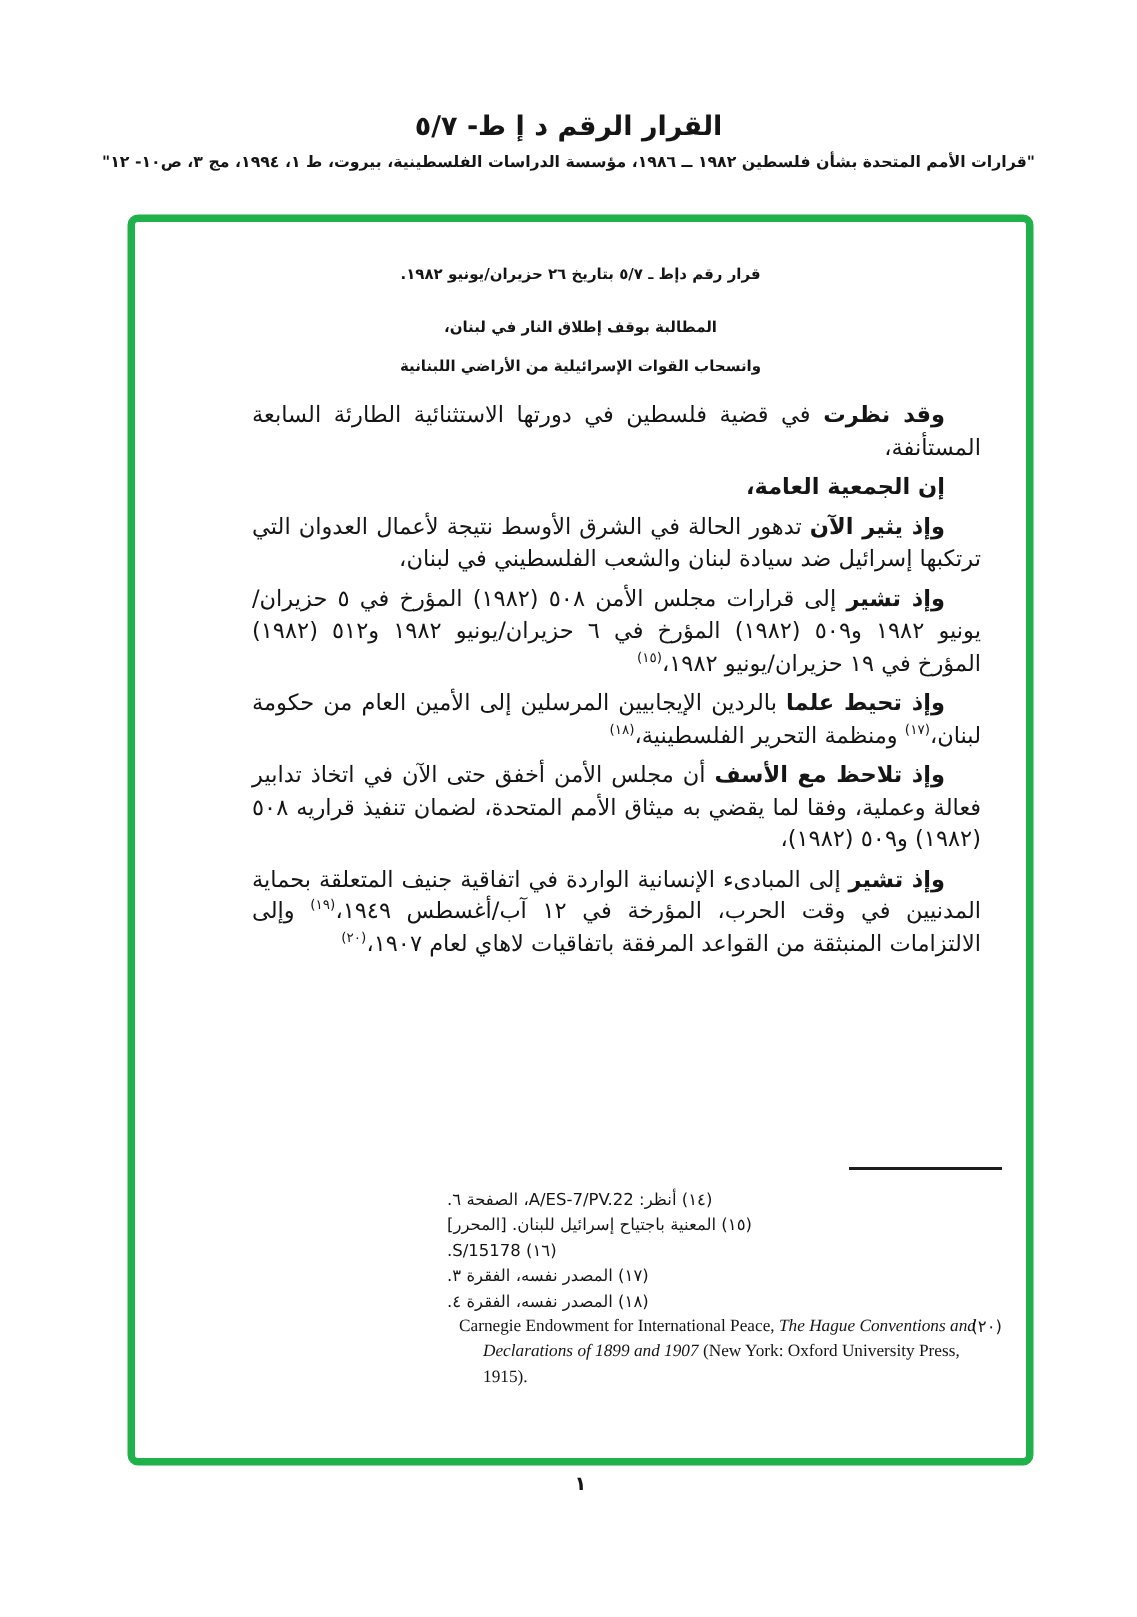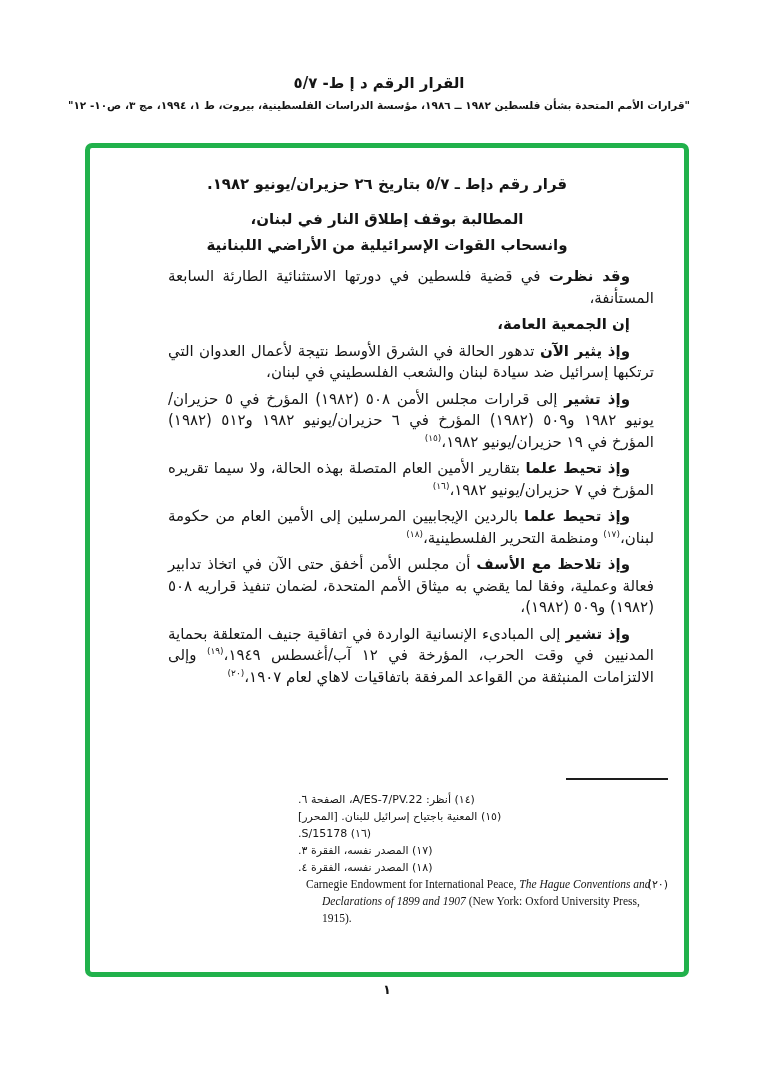--- a/index.html
+++ b/index.html
@@ -7,40 +7,40 @@
     position:relative;
     width:758px;height:1078px;
     background:#ffffff;
     font-family:"DejaVu Sans",sans-serif;
     color:#151515;
     overflow:hidden;
     direction:rtl;
   }
   .doc-header{position:absolute;top:74px;left:0;right:0;text-align:center;}
   .doc-title{
-    font-size:15px;font-weight:bold;letter-spacing:0;
+    font-size:18px;font-weight:bold;letter-spacing:0;
     margin-bottom:7px;
   }
   .doc-source{
     font-size:10.5px;font-weight:bold;white-space:nowrap;
   }
   .green-box{
     position:absolute;
     left:85px;top:143px;
     width:604px;height:834px;
     border:5px solid #21b14b;
     border-radius:7px;
     box-sizing:border-box;
     background:#ffffff;
   }
   .res-heading{
     padding-top:24px;
     text-align:center;
     font-weight:bold;
-    font-size:15px;
+    font-size:10px;
   }
   .res-heading-line1{margin-bottom:10px;line-height:24px;}
   .res-heading-line2,.res-heading-line3{line-height:26px;}
   .body-text{
     margin:8px 18px 0 78px; 
     margin-right:18px;margin-left:78px;
     padding-right:12px;padding-left:0;
     direction:rtl;
     text-align:justify;
     font-size:15px;
@@ -105,21 +105,20 @@
       <div class="res-heading-line1">قرار رقم دإط ـ ٥/٧ بتاريخ ٢٦ حزيران/يونيو ١٩٨٢.</div>
       <div class="res-heading-line2">المطالبة بوقف إطلاق النار في لبنان،</div>
       <div class="res-heading-line3">وانسحاب القوات الإسرائيلية من الأراضي اللبنانية</div>
     </div>
 
     <div class="body-text" id="paragraphs">
         <p class="para"><b>وقد نظرت</b><span> في قضية فلسطين في دورتها الاستثنائية الطارئة السابعة المستأنفة،</span></p>
         <p class="para"><b>إن الجمعية العامة،</b></p>
         <p class="para"><b>وإذ يثير الآن</b><span> تدهور الحالة في الشرق الأوسط نتيجة لأعمال العدوان التي ترتكبها إسرائيل ضد سيادة لبنان والشعب الفلسطيني في لبنان،</span></p>
         <p class="para"><b>وإذ تشير</b><span> إلى قرارات مجلس الأمن ٥٠٨ (١٩٨٢) المؤرخ في ٥ حزيران/يونيو ١٩٨٢ و٥٠٩ (١٩٨٢) المؤرخ في ٦ حزيران/يونيو ١٩٨٢ و٥١٢ (١٩٨٢) المؤرخ في ١٩ حزيران/يونيو ١٩٨٢،</span><sup class="ref">(١٥)</sup></p>
-        <p class="para"><b>وإذ تحيط علما</b><span> بتقارير الأمين العام المتصلة بهذه الحالة، ولا سيما تقريره المؤرخ في ٧ حزيران/يونيو ١٩٨٢،</span><sup class="ref">(١٦)</sup></p>
         <p class="para"><b>وإذ تحيط علما</b><span> بالردين الإيجابيين المرسلين إلى الأمين العام من حكومة لبنان،</span><sup class="ref">(١٧)</sup><span> ومنظمة التحرير الفلسطينية،</span><sup class="ref">(١٨)</sup></p>
         <p class="para"><b>وإذ تلاحظ مع الأسف</b><span> أن مجلس الأمن أخفق حتى الآن في اتخاذ تدابير فعالة وعملية، وفقا لما يقضي به ميثاق الأمم المتحدة، لضمان تنفيذ قراريه ٥٠٨ (١٩٨٢) و٥٠٩ (١٩٨٢)،</span></p>
         <p class="para"><b>وإذ تشير</b><span> إلى المبادىء الإنسانية الواردة في اتفاقية جنيف المتعلقة بحماية المدنيين في وقت الحرب، المؤرخة في ١٢ آب/أغسطس ١٩٤٩،</span><sup class="ref">(١٩)</sup><span> وإلى الالتزامات المنبثقة من القواعد المرفقة باتفاقيات لاهاي لعام ١٩٠٧،</span><sup class="ref">(٢٠)</sup></p>
       </div>
 
     <div class="footnotes">
       <div class="fn-separator"></div>
       <div id="footnote-list">
           <div class="fn"><span class="fn-marker">(١٤)</span> <span>أنظر: A/ES-7/PV.22، الصفحة ٦.</span></div>
           <div class="fn"><span class="fn-marker">(١٥)</span> <span>المعنية باجتياح إسرائيل للبنان. [المحرر]</span></div>

